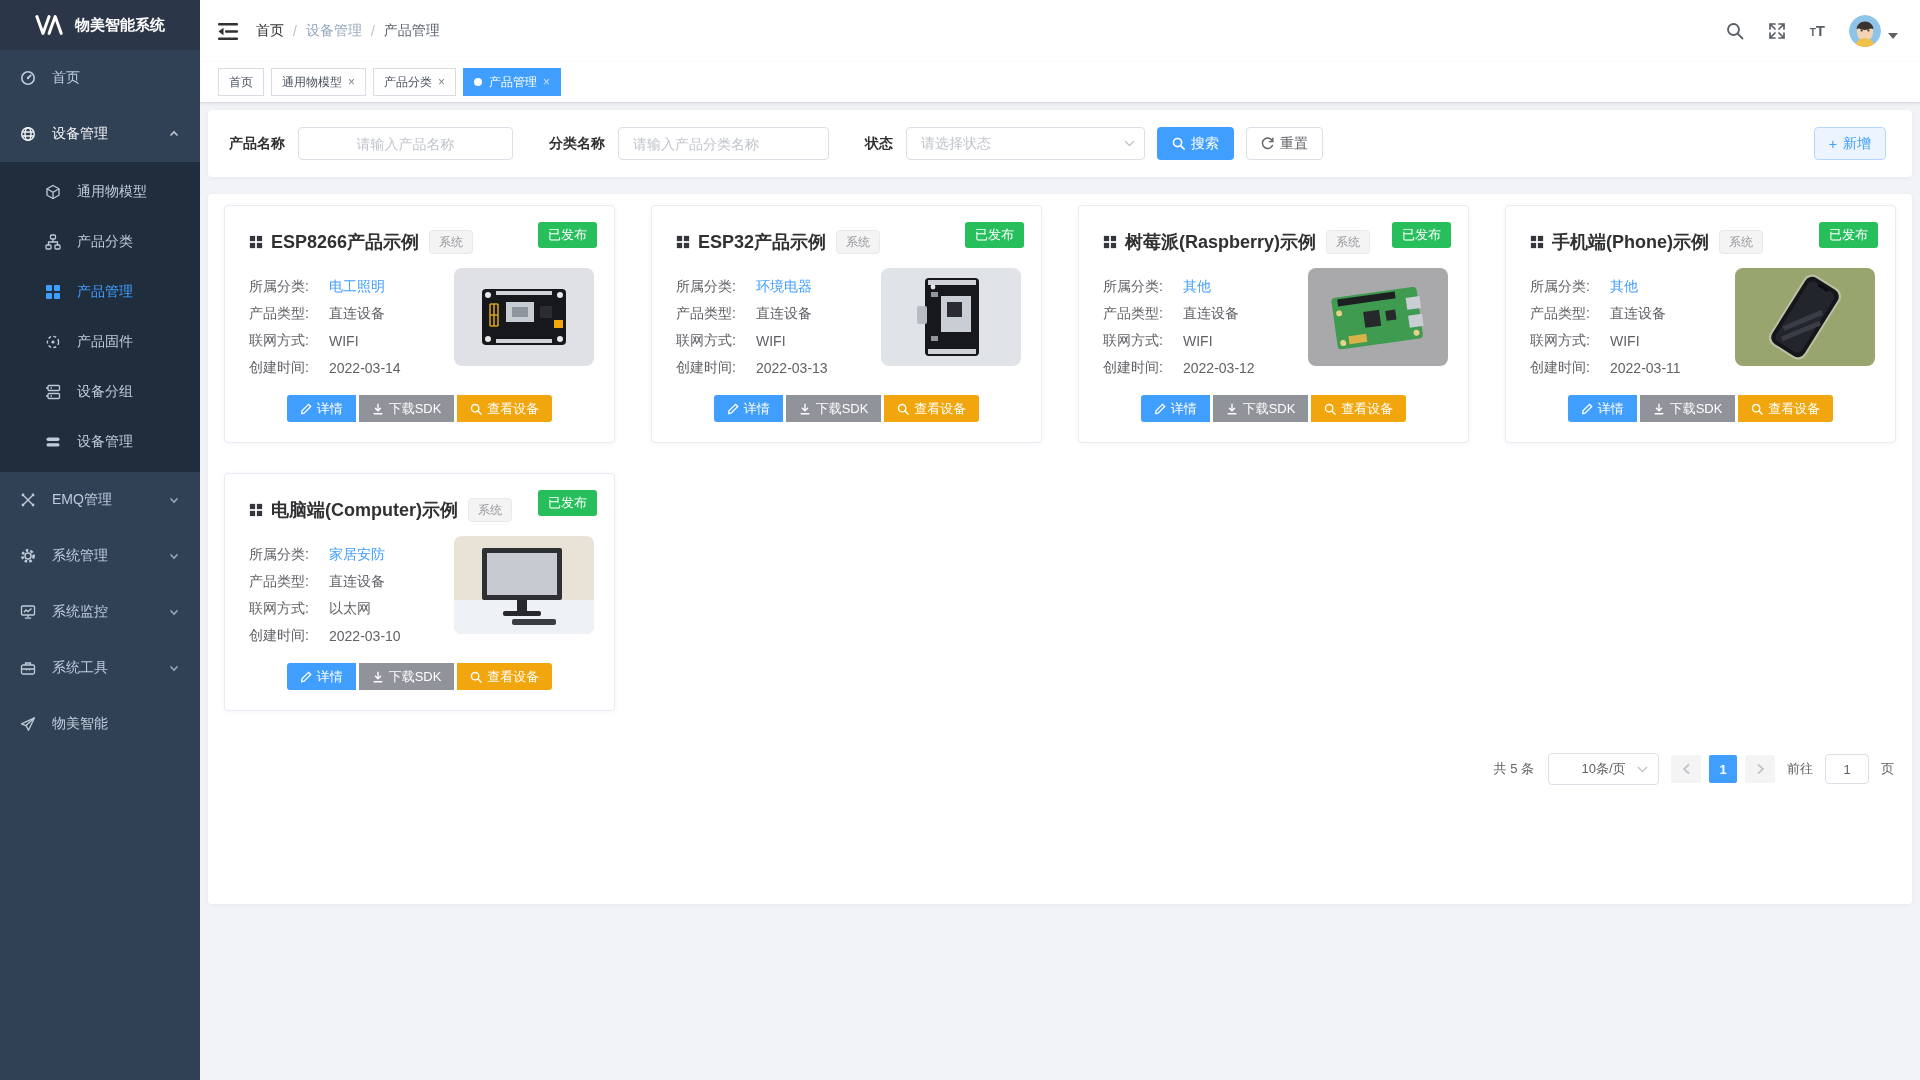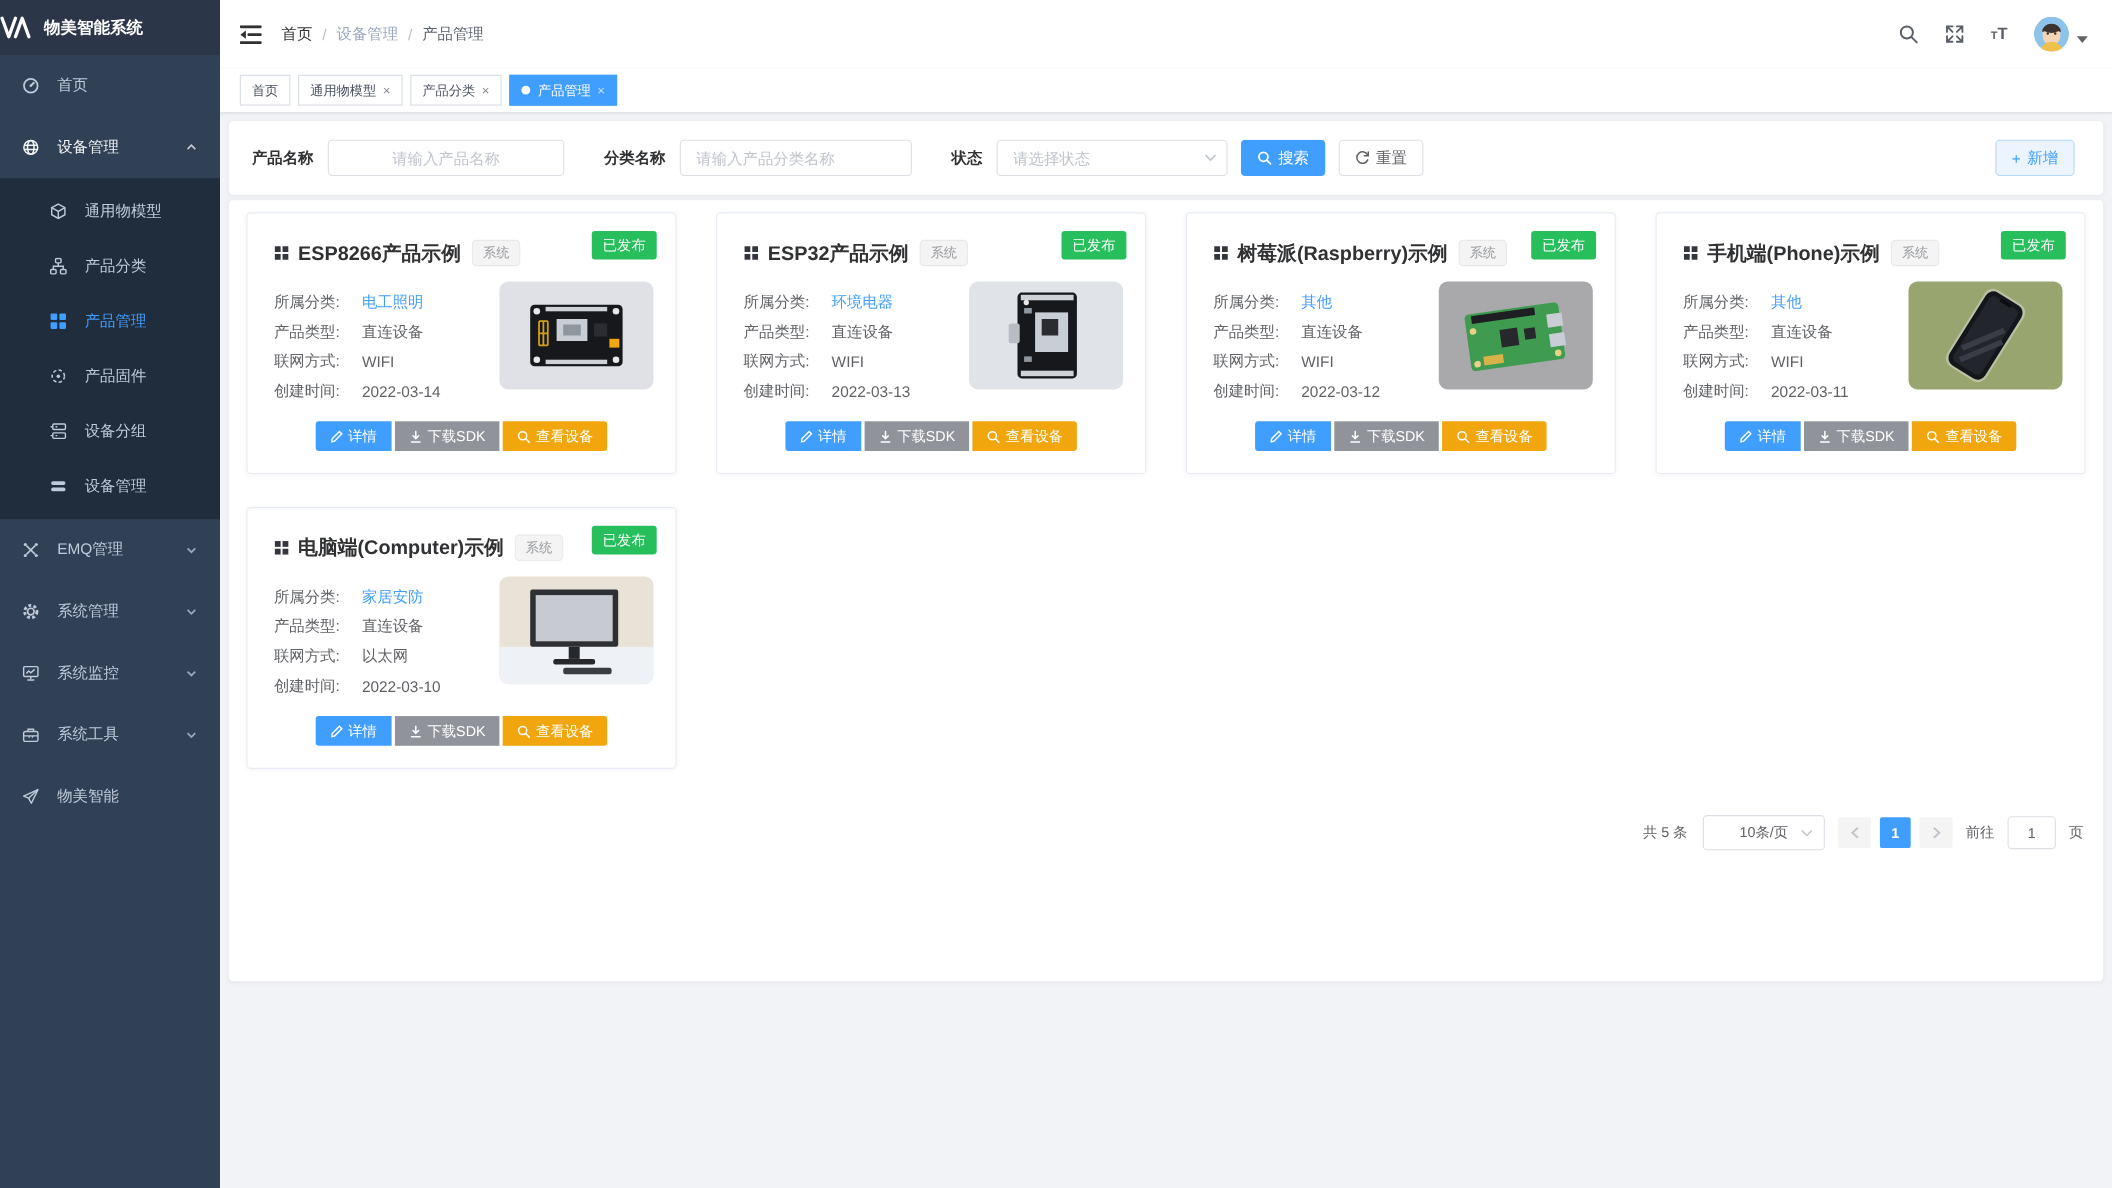--- a/index.html
+++ b/index.html
@@ -2,21 +2,21 @@
 <html><head>
 <meta charset="utf-8">
 <style>
   * { box-sizing: border-box; margin: 0; padding: 0; }
   html,body { width:1920px; height:1080px; overflow:hidden;
     font-family:"Liberation Sans","DejaVu Sans",sans-serif; background:#f2f3f7; color:#303133; }
   svg { display:block; }
 
   
   .sidebar { position:fixed; left:0; top:0; width:200px; height:1080px; background:#304156; z-index:10; }
-  .logo { height:50px; display:flex; align-items:center; justify-content:flex-start; gap:10px; background:#2b3649; }
+  .logo { height:50px; display:flex; align-items:center; justify-content:center; gap:10px; background:#2b3649; }
   .logo-title { color:#fff; font-size:15px; font-weight:bold; }
   .menu-item { height:56px; display:flex; align-items:center; padding:0 20px; color:#bfcbd9; font-size:14px; cursor:pointer; }
   .menu-item .mi-icon { width:16px; height:16px; margin-right:16px; flex:0 0 16px; }
   .menu-item .chev { margin-left:auto; opacity:.75; }
   .menu-item.open-parent { color:#f4f4f5; }
   .submenu { background:#1f2d3d; padding:5px 0; }
   .submenu .menu-item { height:50px; padding-left:45px; }
   .menu-item.active { color:#409EFF; }
   .chev svg { transition:none; }
   .chev.up svg { transform:rotate(180deg); }
@@ -42,26 +42,26 @@
   
   .tags-bar { height:41px; background:#fff; border-bottom:1px solid #d8dce5; box-shadow:0 1px 3px rgba(0,0,0,.08); display:flex; align-items:center; padding:0 18px; gap:7px; position:relative; z-index:5;}
   .tag-item { height:28px; display:inline-flex; align-items:center; padding:0 10px; border:1px solid #d8dce5; background:#fff; color:#495060; font-size:12px; cursor:pointer; }
   .tag-item .tag-close { margin-left:6px; font-size:12px; color:inherit; opacity:.7; cursor:pointer; }
   .tag-item.active { background:#409EFF; border-color:#409EFF; color:#fff; }
   .tag-item.active::before { content:""; width:8px; height:8px; border-radius:50%; background:#fff; margin-right:7px; }
 
   
   .app-main { padding:7px 8px 0; }
   .panel { background:#fff; border-radius:4px; box-shadow:0 1px 4px rgba(0,21,41,.05); }
-  .filter-panel { height:67px; display:flex; align-items:center; padding:0 26px 0 21px; margin-bottom:5px; }
+  .filter-panel { height:67px; display:flex; align-items:center; padding:0 26px 0 21px; margin-bottom:17px; }
   .f-label { font-size:14px; font-weight:bold; color:#303133; margin-right:13px; white-space:nowrap; }
   .f-input { position:relative; }
   .f-input input { height:33px; border:1px solid #dcdfe6; border-radius:4px; padding:0 14px; font-size:14px; color:#606266; outline:none; font-family:inherit; }
   .f-input input::placeholder { color:#c0c4cc; }
-  .w215 input{ width:215px;text-align:center; } .w211 input{ width:211px; } .w217 input{ width:210px; padding-right:30px; }
+  .w215 input{ width:215px;text-align:center; } .w211 input{ width:211px; } .w217 input{ width:239px; padding-right:30px;font-family:Liberation Mono, monospace; }
   .sel-caret { position:absolute; right:10px; top:13px; color:#c0c4cc; }
   .gap36 { width:36px; flex:0 0 36px; } .gap12 { width:12px; flex:0 0 12px; }
   .btn { display:inline-flex; align-items:center; justify-content:center; gap:6px; height:33px; padding:4px 14px; border-radius:4px; font-size:14px; cursor:pointer; border:1px solid transparent; white-space:nowrap; font-family:inherit; }
   .btn-primary { background:#409EFF; color:#fff; }
   .btn-plain { background:#fff; color:#606266; border-color:#dcdfe6; }
   .btn-add { margin-left:auto; background:#ecf5ff; color:#409EFF; border-color:#b3d8ff; }
 
   
   .products-panel { padding:11px 16px 0; height:710px; }
   .cards-grid { display:grid; grid-template-columns:repeat(4,1fr); gap:30px 36px; }

